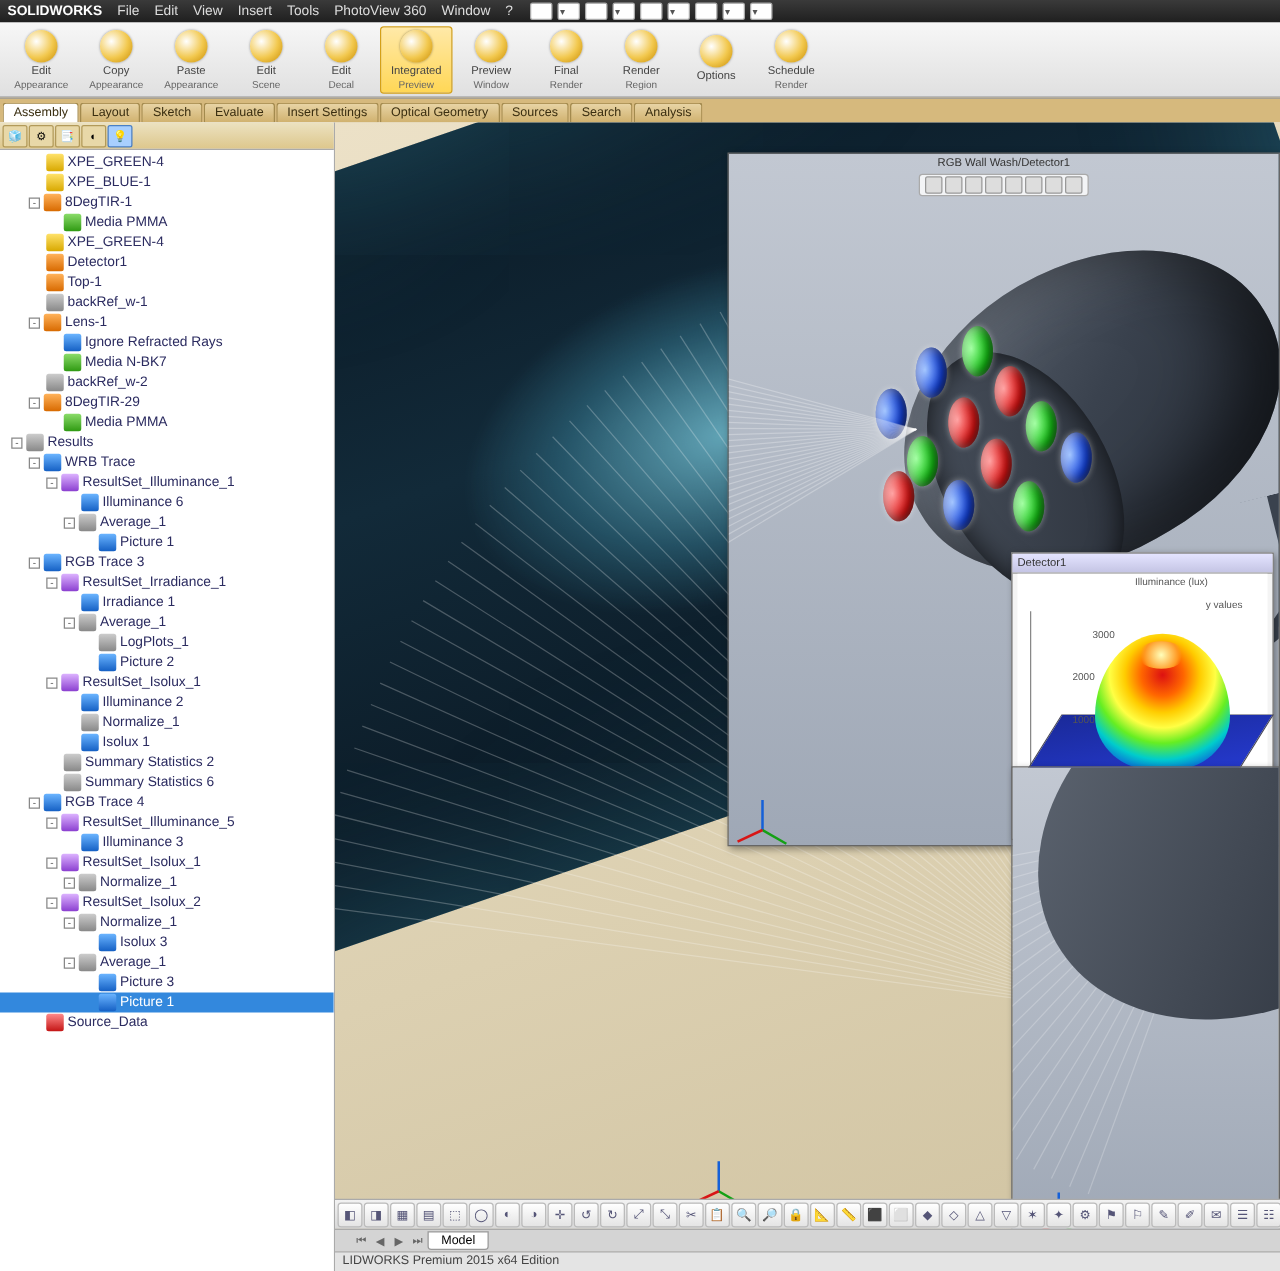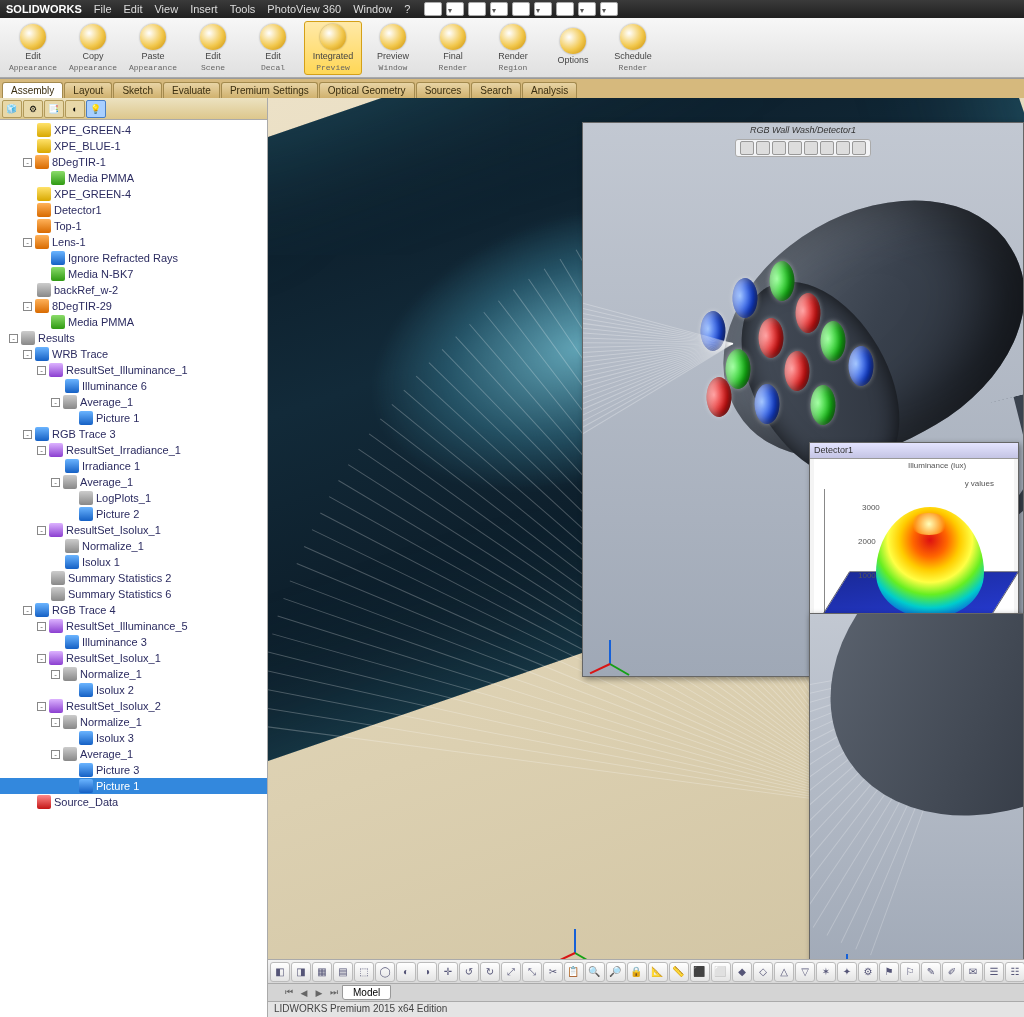--- a/index.html
+++ b/index.html
@@ -9,21 +9,21 @@
   .menu-bar { display: flex; gap: 12px; font-size: 10px; color: #ddd; }
   .menu-bar span { cursor: pointer; }
   .qat { height: 18px; background: #d8d8d8; display: flex; align-items: center; gap: 4px; padding: 0 4px; }
   .qat-btn { width: 18px; height: 14px; background: #fff; border: 1px solid #aaa; border-radius: 2px; }
   .qat-btn.drop::after { content: "▾"; font-size: 8px; color: #555; margin-left: 1px; }
   .ribbon { height: 60px; background: linear-gradient(#f7f7f7,#e0e0e0); border-bottom: 1px solid #aaa; display: flex; align-items: center; padding: 2px 4px; gap: 2px; }
   .rbtn { width: 58px; height: 54px; display: flex; flex-direction: column; align-items: center; justify-content: center; gap: 2px; border-radius: 3px; padding: 2px; }
   .rbtn.sel { background: linear-gradient(#ffe9a8,#ffd756); border: 1px solid #d4a018; }
   .rbtn-icon { width: 26px; height: 26px; border-radius: 50%; background: radial-gradient(circle at 35% 35%, #fff, #f2c84e 55%, #c78a00); box-shadow: 0 0 2px rgba(0,0,0,.4); }
   .rbtn-lbl { font-size: 9px; color: #444; text-align: center; line-height: 1; white-space: nowrap; }
-  .rbtn-sub { font-size: 8px; color: #666; font-family: Liberation Mono, monospace; }
+  .rbtn-sub { font-size: 8px; color: #666; }
   .tabs-row { height: 20px; background: #d6b97d; display: flex; align-items: flex-end; padding-left: 2px; gap: 1px; border-top: 1px solid #999; }
   .tab { padding: 2px 8px; background: linear-gradient(#e8d4a5,#d0b16e); border: 1px solid #a38a4e; border-bottom: none; border-radius: 3px 3px 0 0; font-size: 10px; color: #3a2e10; }
   .tab.active { background: #fff; }
   .workspace { flex: 1; display: flex; position: relative; }
   .side-panel { width: 268px; background: #f5f5f5; border-right: 1px solid #aaa; display: flex; flex-direction: column; }
   .sp-tabs { height: 22px; background: linear-gradient(#ece2c1,#ddc78c); display: flex; align-items: center; gap: 1px; padding: 0 2px; border-bottom: 1px solid #aaa; }
   .sp-tab { width: 20px; height: 18px; background: #e8d8a8; border: 1px solid #b29a5a; border-radius: 2px; display: flex; align-items: center; justify-content: center; font-size: 9px; }
   .sp-tab.active { background: #a8cfff; border-color: #4a7fc4; }
   .tree { flex: 1; overflow: auto; padding: 2px 0; background: #fff; font-size: 10.5px; color: #2b2b60; }
   .tree-node { display: flex; align-items: center; gap: 3px; padding: 1px 2px; white-space: nowrap; }
@@ -45,21 +45,21 @@
   .spotlight-mini { position: absolute; left: 608px; top: 700px; width: 48px; height: 36px; background: radial-gradient(circle at 40% 40%, #777, #222); border-radius: 50% 50% 45% 45%; transform: rotate(-25deg); box-shadow: 0 2px 4px rgba(0,0,0,.5); }
   .ray { position: absolute; background: rgba(255,255,255,.45); height: 1px; transform-origin: left center; }
   .triad { position: absolute; left: 288px; bottom: 60px; width: 40px; height: 40px; }
   .axis { position: absolute; left: 18px; bottom: 4px; width: 2px; transform-origin: bottom center; }
   .ax-z { height: 24px; background: #1560d8; transform: rotate(0deg); }
   .ax-y { height: 22px; background: #14a014; transform: rotate(120deg); }
   .ax-x { height: 22px; background: #d81515; transform: rotate(-115deg); }
   .inset-window { position: absolute; background: linear-gradient(#c2c8d2,#9fa8b6); border: 1px solid #666; box-shadow: 2px 2px 6px rgba(0,0,0,.4); overflow: hidden; }
   .iw-top { top: 24px; right: 0; width: 442px; height: 555px; }
   .iw-bot { bottom: 26px; right: 0; width: 215px; height: 378px; }
-  .iw-header { position: absolute; top: 2px; left: 0; right: 0; text-align: center; font-size: 9px; color: #333; font-style: italic; }
+  .iw-header { position: absolute; top: 2px; left: 0; right: 0; text-align: center; font-size: 9px; color: #333; }
   .iw-toolbar { position: absolute; top: 16px; left: 50%; transform: translateX(-50%); display: flex; gap: 2px; background: rgba(255,255,255,.8); padding: 1px 4px; border: 1px solid #aaa; border-radius: 3px; }
   .iw-tb-btn { width: 14px; height: 14px; background: #ddd; border: 1px solid #999; border-radius: 2px; }
   .lamp { position: absolute; left: 60px; top: 60px; width: 330px; height: 330px; }
   .lamp-body { position: absolute; left: 120px; top: 30px; width: 220px; height: 230px; background: linear-gradient(135deg,#606874 0%, #3a424e 50%, #242a34 100%); border-radius: 50% 50% 48% 48% / 50% 50% 48% 48%; transform: rotate(-30deg) scaleX(1.45); box-shadow: inset -20px -20px 50px rgba(0,0,0,.6), inset 20px 20px 50px rgba(255,255,255,.12); }
   .lamp-rim { position: absolute; left: 70px; top: 90px; width: 215px; height: 215px; border-radius: 50%; background: linear-gradient(135deg,#4a525e,#2a303a); transform: rotate(-30deg) scaleX(.62) scaleY(1); box-shadow: inset 0 0 30px rgba(0,0,0,.8); }
   .lamp-bracket { position: absolute; left: 305px; top: 220px; width: 95px; height: 120px; border: 14px solid #3a424e; border-left: none; border-top: none; border-radius: 0 0 60px 0; transform: rotate(-14deg); }
   .led { position: absolute; width: 40px; height: 40px; border-radius: 50%; transform: scaleX(.62) rotate(-30deg); box-shadow: inset -4px -4px 10px rgba(0,0,0,.55), inset 4px 4px 10px rgba(255,255,255,.5), 0 0 6px rgba(255,255,255,.4); }
   .led.r { background: radial-gradient(circle at 35% 35%, #ff9a9a, #e01010 60%, #7a0404); }
   .led.g { background: radial-gradient(circle at 35% 35%, #9aff9a, #10c010 60%, #046a04); }
   .led.b { background: radial-gradient(circle at 35% 35%, #9ac0ff, #1040e0 60%, #04146a); }
@@ -168,21 +168,21 @@
       <div class="rbtn-lbl">Schedule</div>
       <div class="rbtn-sub">Render</div>
     </div>
   </div>
 
 <div class="tabs-row" id="cmdTabs">
     <div class="tab active">Assembly</div>
     <div class="tab">Layout</div>
     <div class="tab">Sketch</div>
     <div class="tab">Evaluate</div>
-    <div class="tab">Premium Settings</div>
+    <div class="tab">Insert Settings</div>
     <div class="tab">Optical Geometry</div>
     <div class="tab">Sources</div>
     <div class="tab">Search</div>
     <div class="tab">Analysis</div>
   </div>
 
 <div class="workspace">
 
   <div class="side-panel">
     <div class="sp-tabs">
@@ -230,20 +230,26 @@
           <span>Detector1</span>
         </div>
         <div class="tree-node">
           <span class="spacer" style="width: 18px;"></span>
           <span style="width: 11px; display: inline-block;"></span>
           <span class="ticon ti-o"></span>
           <span>Top-1</span>
         </div>
         <div class="tree-node">
           <span class="spacer" style="width: 18px;"></span>
+          <span style="width: 11px; display: inline-block;"></span>
+          <span class="ticon ti-gr"></span>
+          <span>backRef_w-1</span>
+        </div>
+        <div class="tree-node">
+          <span class="spacer" style="width: 18px;"></span>
           <span class="exp">-</span>
           <span class="ticon ti-o"></span>
           <span>Lens-1</span>
         </div>
         <div class="tree-node">
           <span class="spacer" style="width: 32px;"></span>
           <span style="width: 11px; display: inline-block;"></span>
           <span class="ticon ti-b"></span>
           <span>Ignore Refracted Rays</span>
         </div>
@@ -345,20 +351,26 @@
         </div>
         <div class="tree-node">
           <span class="spacer" style="width: 32px;"></span>
           <span class="exp">-</span>
           <span class="ticon ti-p"></span>
           <span>ResultSet_Isolux_1</span>
         </div>
         <div class="tree-node">
           <span class="spacer" style="width: 46px;"></span>
           <span style="width: 11px; display: inline-block;"></span>
+          <span class="ticon ti-b"></span>
+          <span>Illuminance 2</span>
+        </div>
+        <div class="tree-node">
+          <span class="spacer" style="width: 46px;"></span>
+          <span style="width: 11px; display: inline-block;"></span>
           <span class="ticon ti-gr"></span>
           <span>Normalize_1</span>
         </div>
         <div class="tree-node">
           <span class="spacer" style="width: 46px;"></span>
           <span style="width: 11px; display: inline-block;"></span>
           <span class="ticon ti-b"></span>
           <span>Isolux 1</span>
         </div>
         <div class="tree-node">
@@ -395,26 +407,20 @@
           <span class="spacer" style="width: 32px;"></span>
           <span class="exp">-</span>
           <span class="ticon ti-p"></span>
           <span>ResultSet_Isolux_1</span>
         </div>
         <div class="tree-node">
           <span class="spacer" style="width: 46px;"></span>
           <span class="exp">-</span>
           <span class="ticon ti-gr"></span>
           <span>Normalize_1</span>
-        </div>
-        <div class="tree-node">
-          <span class="spacer" style="width: 60px;"></span>
-          <span style="width: 11px; display: inline-block;"></span>
-          <span class="ticon ti-b"></span>
-          <span>Isolux 2</span>
         </div>
         <div class="tree-node">
           <span class="spacer" style="width: 32px;"></span>
           <span class="exp">-</span>
           <span class="ticon ti-p"></span>
           <span>ResultSet_Isolux_2</span>
         </div>
         <div class="tree-node">
           <span class="spacer" style="width: 46px;"></span>
           <span class="exp">-</span>
@@ -571,21 +577,21 @@
 
       <div class="chart-win">
         <div class="chart-win-title">Detector1</div>
         <div class="chart-area">
           <div class="surf-axis sa1"></div>
           <div class="surf-axis sa2"></div>
           <div class="surf-axis sa3"></div>
           <div class="surf-base"></div>
           <div class="surf-peak"></div>
           <span class="chart-lbl" style="top:2px; left:50px;">Illuminance (lux)</span>
-          <span class="chart-lbl" style="top:44px; left:4px;text-align:right;">3000</span>
+          <span class="chart-lbl" style="top:44px; left:16px;text-align:right;">3000</span>
           <span class="chart-lbl" style="top:78px; left:0;">2000</span>
           <span class="chart-lbl" style="top:112px; left:0;">1000</span>
           <span class="chart-lbl" style="bottom:40px; left:4px;">0</span>
           <span class="chart-lbl" style="bottom:2px; left:70px;">x values</span>
           <span class="chart-lbl" style="top:20px; right:20px;">y values</span>
           <span class="chart-lbl" style="bottom:14px; left:18px;">-20</span>
           <span class="chart-lbl" style="bottom:14px; right:10px;">20</span>
         </div>
       </div>
     </div>

